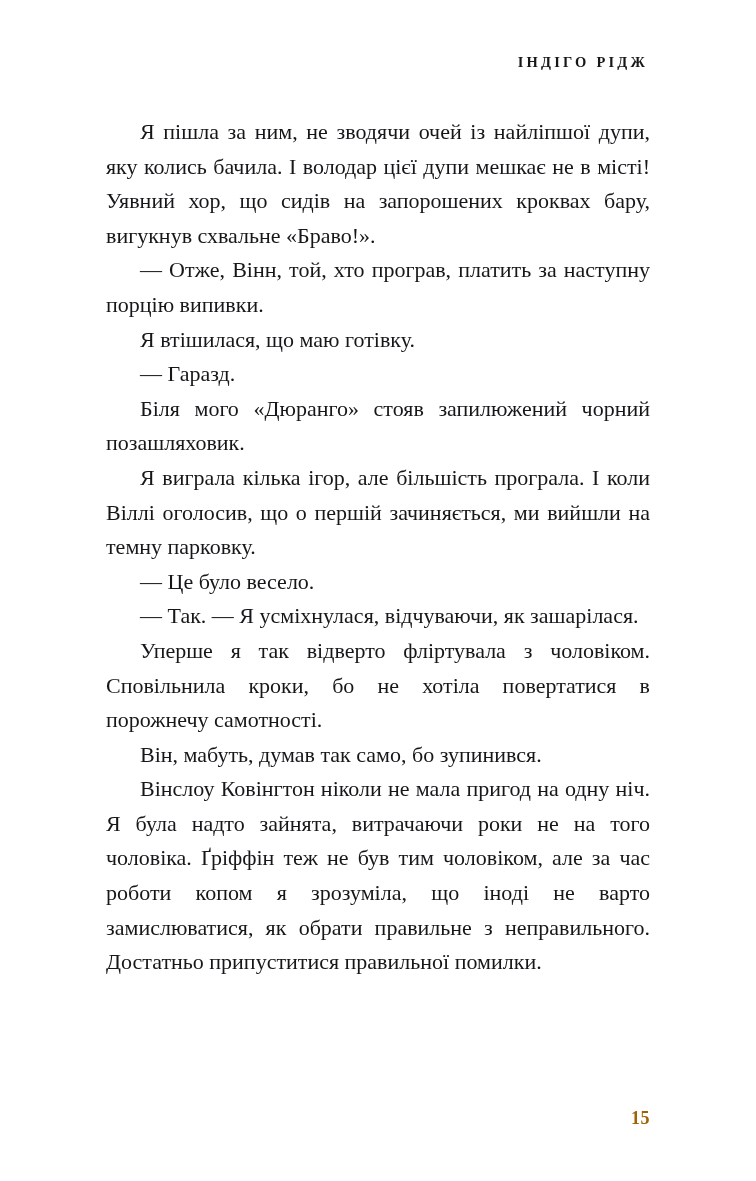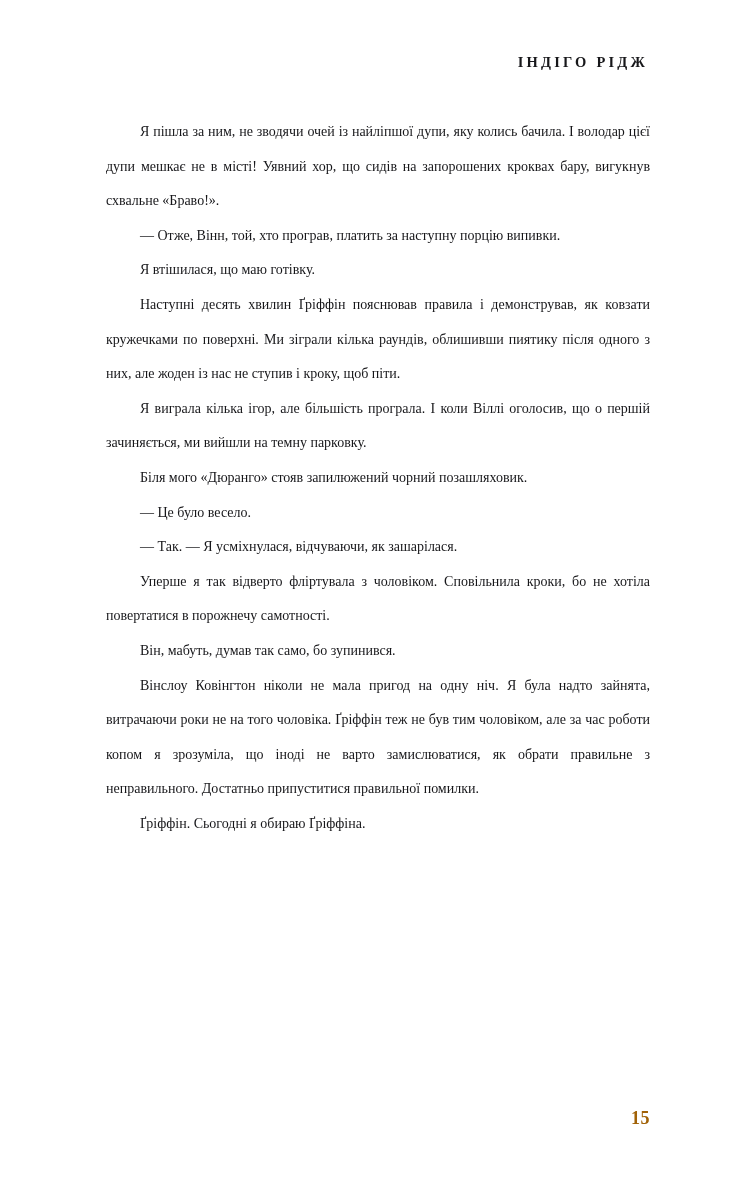--- a/index.html
+++ b/index.html
@@ -29,21 +29,21 @@
     font-size: 14.5px;
     letter-spacing: 3.2px;
     color: #17171a;
     font-weight: 600;
     margin: 6px 2px 0 0;
     text-transform: uppercase;
     font-family: "Liberation Serif", "DejaVu Serif", serif;
   }
   .body-text {
     margin-top: 44px;
-    font-size: 14px;
+    font-size: 22px;
     line-height: 34.6px;
     text-align: justify;
     text-justify: inter-word;
     color: #17171a;
     hyphens: manual;
   }
   .body-text p {
     margin: 0;
     text-indent: 34px;
   }
@@ -64,25 +64,24 @@
 <body>
 
 <div class="page">
 
   <div class="running-head">ІНДІГО РІДЖ</div>
 
   <div class="body-text">
     <p>Я пішла за ним, не зводячи очей із найліпшої дупи, яку колись бачила. І володар цієї дупи мешкає не в місті! Уявний хор, що сидів на запорошених кроквах бару, вигукнув схвальне «Браво!».</p>
     <p class="dialogue">— Отже, Вінн, той, хто програв, платить за наступну порцію випивки.</p>
     <p>Я втішилася, що маю готівку.</p>
-    <p>Наступні десять хвилин Ґріффін пояснював правила і демонстрував, як ковзати кружечками по поверхні. Ми зіграли кілька раундів, облишивши пиятику після одного з них, але жоден із нас не ступив і кроку, щоб піти.</p>
+    <p class="dialogue">— Гаразд.</p>
+    <p>Біля мого «Дюранго» стояв запилюжений чорний позашляховик.</p>
     <p>Я виграла кілька ігор, але більшість програла. І коли Віллі оголосив, що о першій зачиняється, ми вийшли на темну парковку.</p>
-    <p>Біля мого «Дюранго» стояв запилюжений чорний позашляховик.</p>
     <p class="dialogue">— Це було весело.</p>
     <p class="dialogue">— Так. — Я усміхнулася, відчуваючи, як зашарілася.</p>
     <p>Уперше я так відверто фліртувала з чоловіком. Сповільнила кроки, бо не хотіла повертатися в порожнечу самотності.</p>
     <p>Він, мабуть, думав так само, бо зупинився.</p>
     <p>Вінслоу Ковінгтон ніколи не мала пригод на одну ніч. Я була надто зайнята, витрачаючи роки не на того чоловіка. Ґріффін теж не був тим чоловіком, але за час роботи копом я зрозуміла, що іноді не варто замислюватися, як обрати правильне з неправильного. Достатньо припуститися правильної помилки.</p>
-    <p>Ґріффін. Сьогодні я обираю Ґріффіна.</p>
   </div>
 
   <div class="folio">15</div>
 </div>
 
 </body></html>

